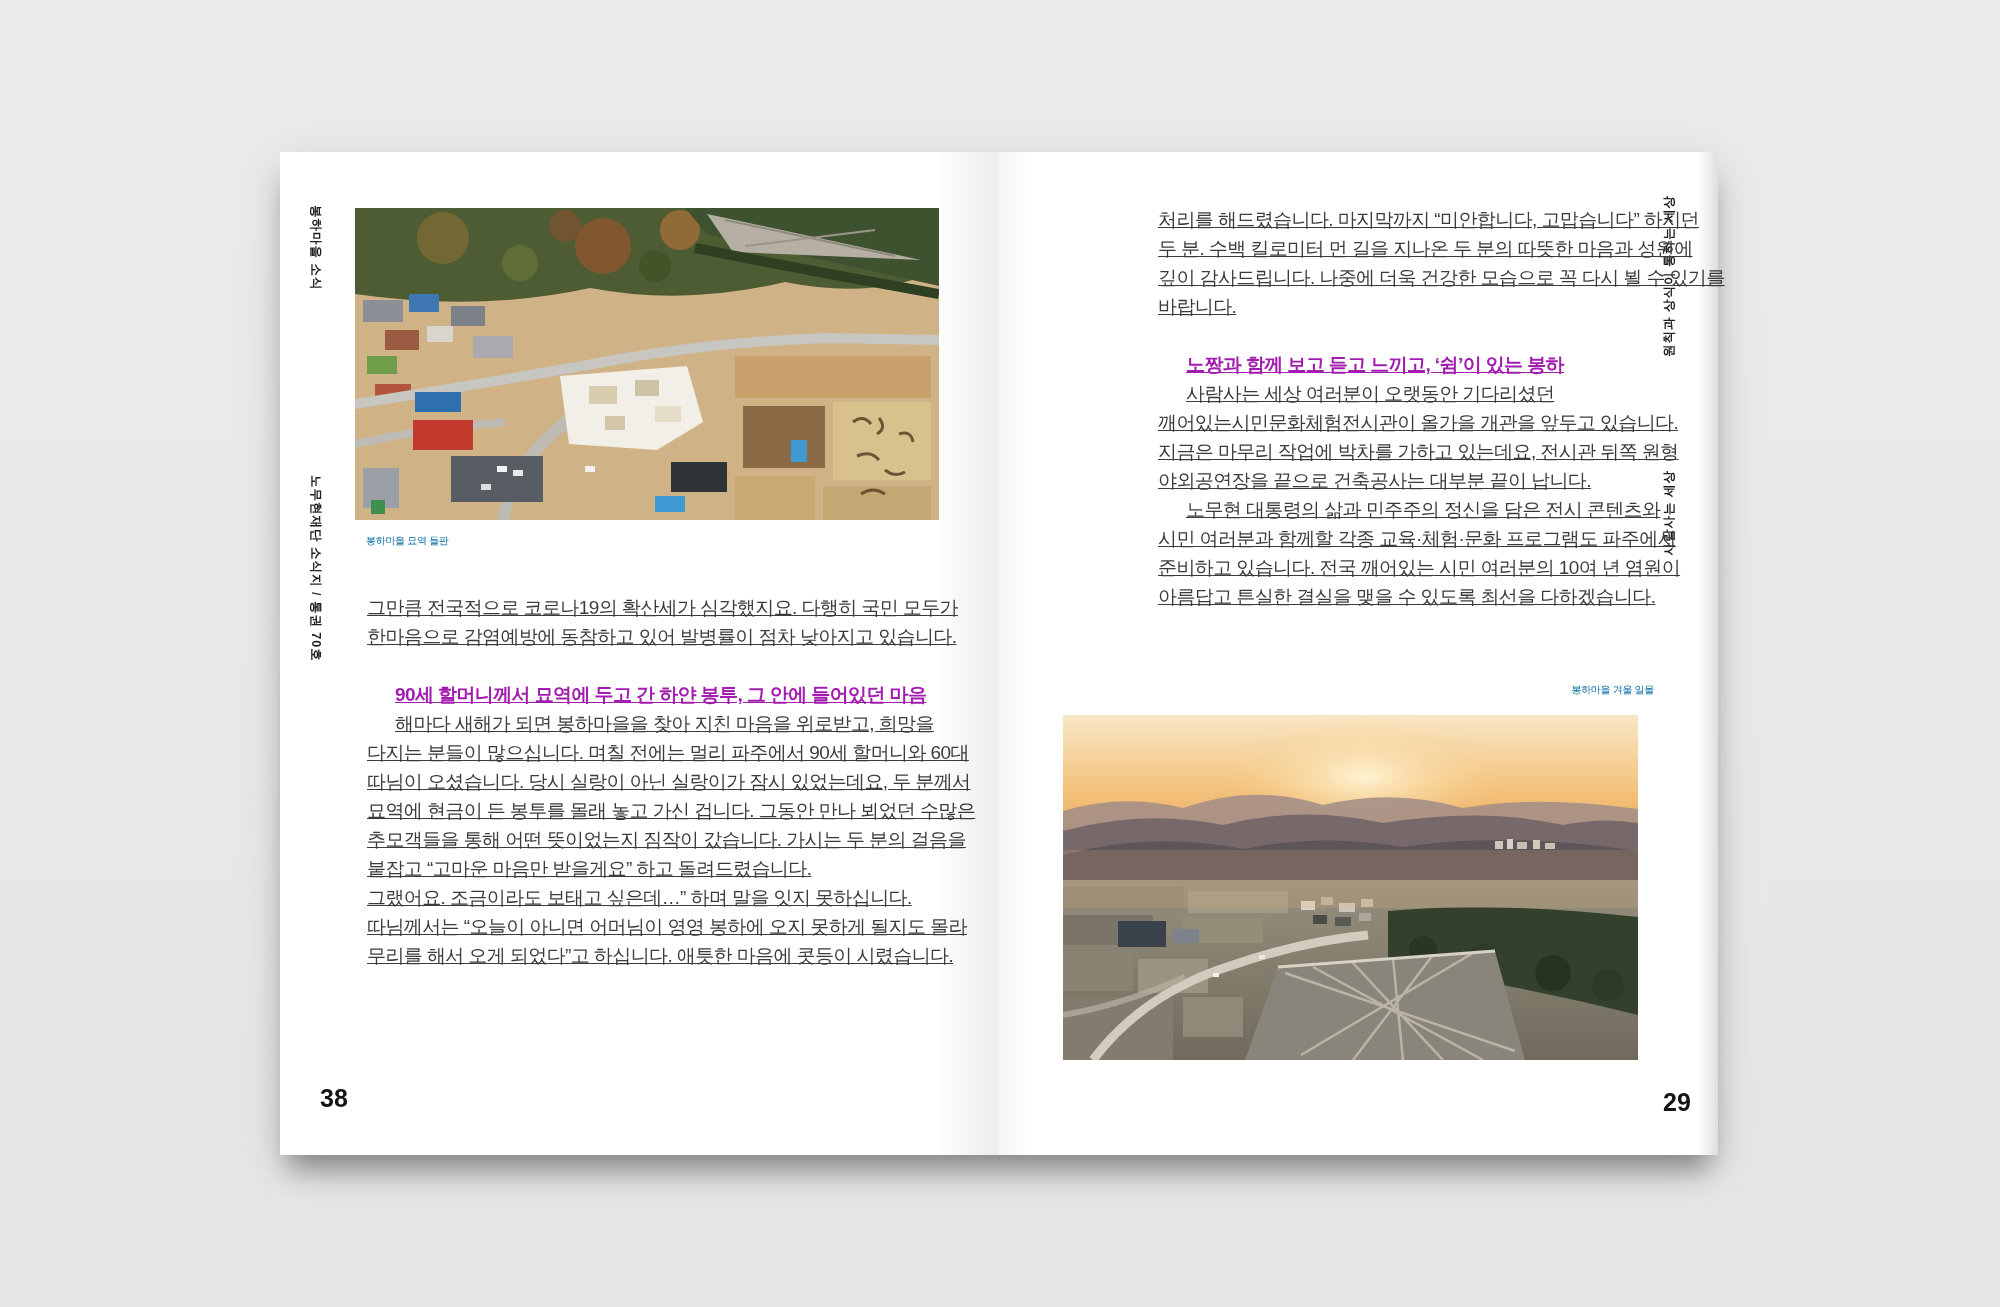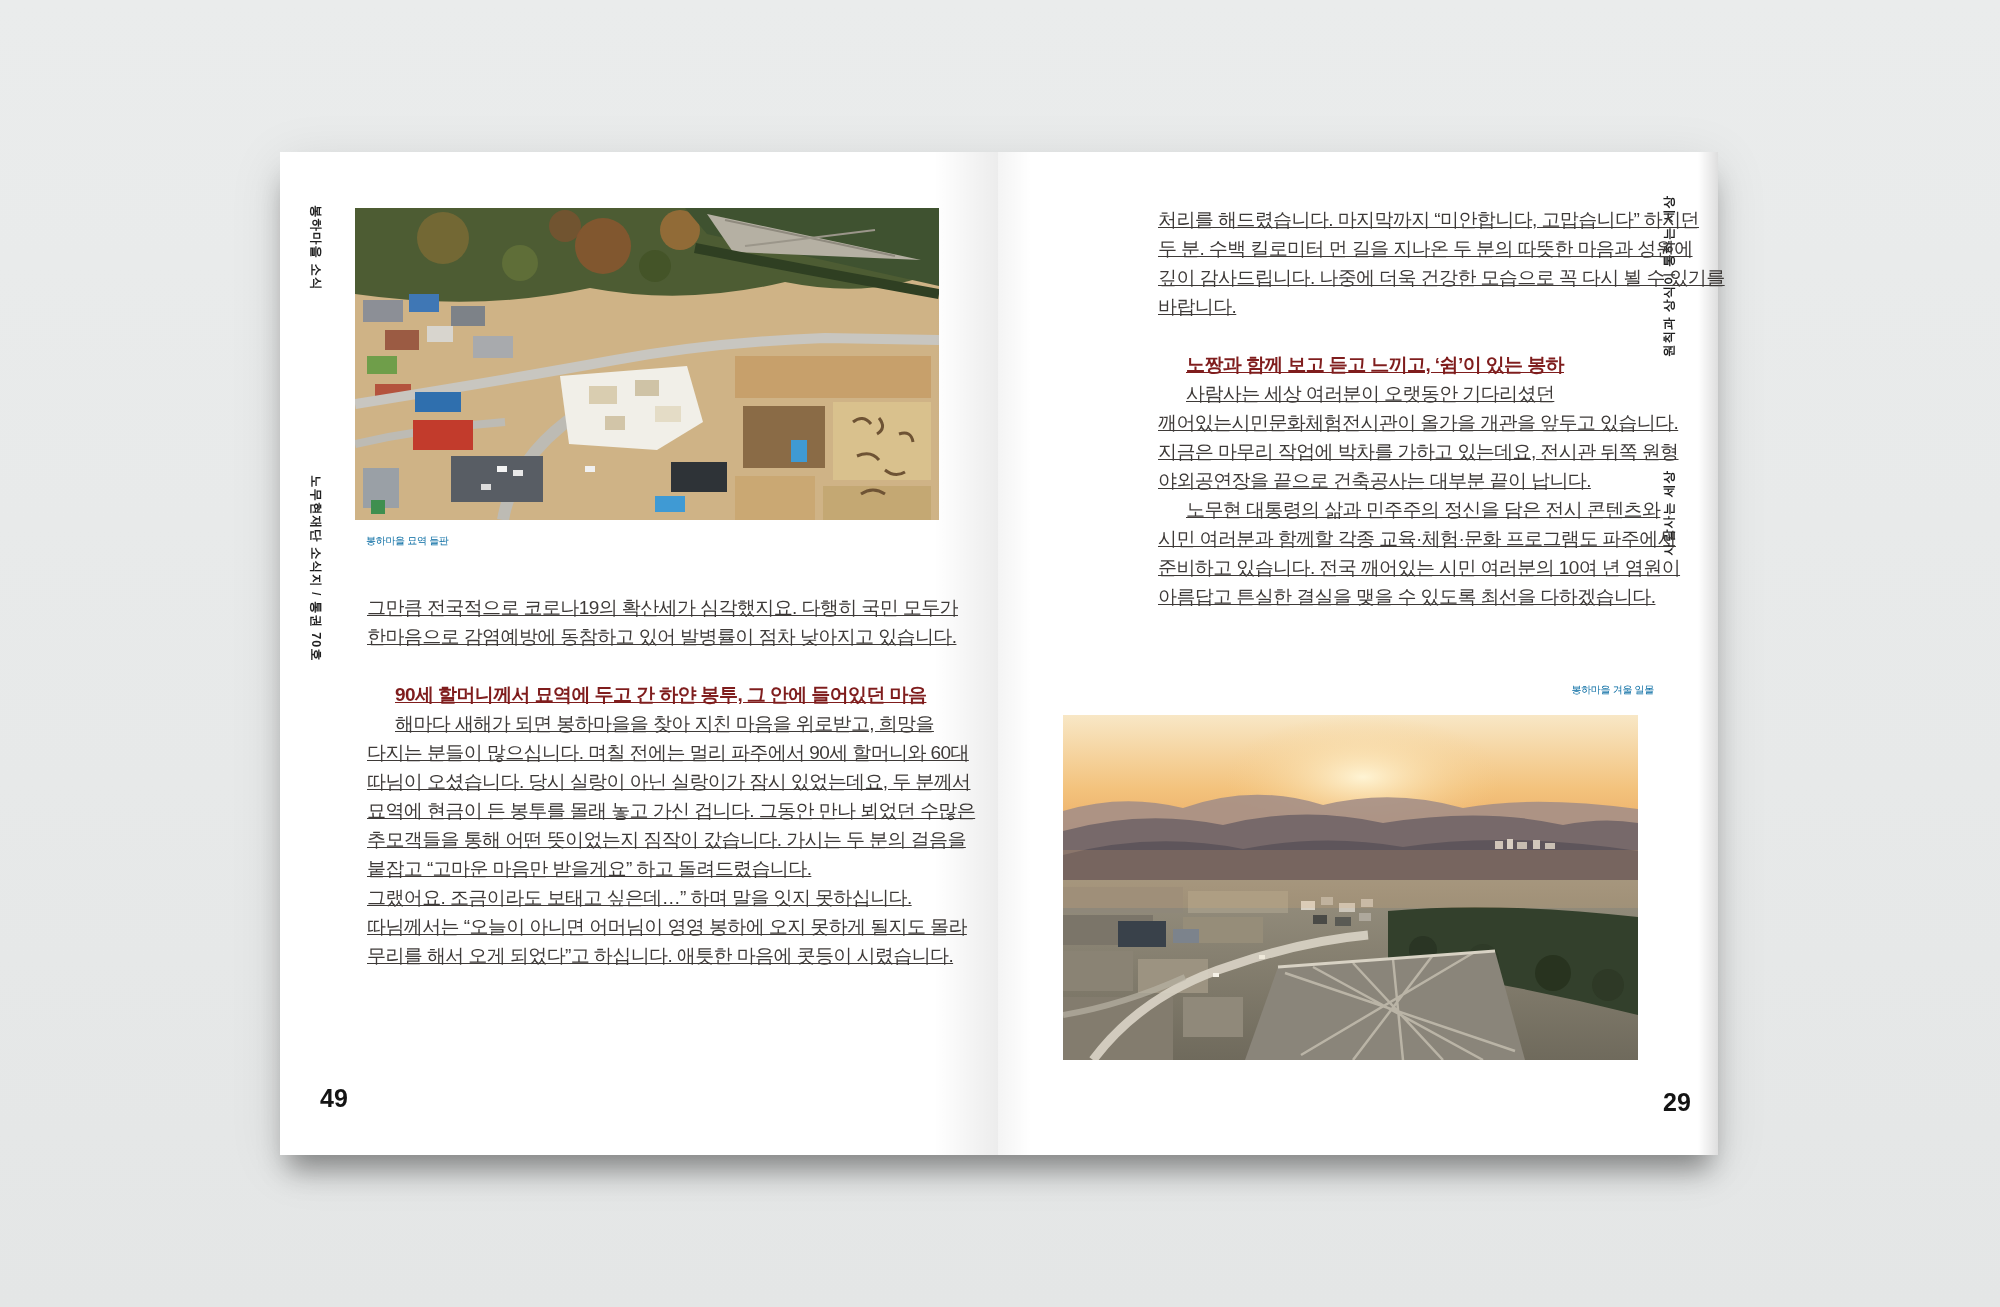--- a/index.html
+++ b/index.html
@@ -47,21 +47,21 @@
   .cap-right{right:64px;top:531px;text-align:right;}
 
   .body-col{position:absolute;width:520px;}
   .body-left{left:87px;top:441px;}
   .body-right{left:160px;top:53px;}
   .ln{
     height:29px;line-height:29px;font-size:19px;color:#3e3a38;
     letter-spacing:-0.6px;white-space:nowrap;text-decoration:underline;
   }
   .ln.indent{text-indent:28px;}
-  .ln.bold{font-weight:700;color:#7f1d1d;}
+  .ln.bold{font-weight:700;color:#a21caf;}
 
   .pagenum{position:absolute;font-size:25px;font-weight:700;color:#141414;letter-spacing:0;}
   .pn-left{left:40px;top:932px;}
   .pn-right{left:645px;top:936px;margin-left:20px;}
 </style>
 </head>
 <body>
 
 <div class="canvas">
   <div class="spread">
@@ -144,21 +144,21 @@
         <div class="ln">다지는 분들이 많으십니다. 며칠 전에는 멀리 파주에서 90세 할머니와 60대</div>
         <div class="ln">따님이 오셨습니다. 당시 실랑이 아닌 실랑이가 잠시 있었는데요, 두 분께서</div>
         <div class="ln">묘역에 현금이 든 봉투를 몰래 놓고 가신 겁니다. 그동안 만나 뵈었던 수많은</div>
         <div class="ln">추모객들을 통해 어떤 뜻이었는지 짐작이 갔습니다. 가시는 두 분의 걸음을</div>
         <div class="ln">붙잡고 “고마운 마음만 받을게요” 하고 돌려드렸습니다.</div>
         <div class="ln">그랬어요. 조금이라도 보태고 싶은데…” 하며 말을 잇지 못하십니다.</div>
         <div class="ln">따님께서는 “오늘이 아니면 어머님이 영영 봉하에 오지 못하게 될지도 몰라</div>
         <div class="ln">무리를 해서 오게 되었다”고 하십니다. 애틋한 마음에 콧등이 시렸습니다.</div>
       </div>
 
-      <div class="pagenum pn-left">49</div>
+      <div class="pagenum pn-left">38</div>
     </div>
 
     <div class="page page-right">
       <div class="vtext flip vt-r1">원칙과 상식이 통하는 세상</div>
       <div class="vtext flip vt-r2">사람사는 세상</div>
 
       <div class="body-col body-right">
         <div class="ln">처리를 해드렸습니다. 마지막까지 “미안합니다, 고맙습니다” 하시던</div>
         <div class="ln">두 분. 수백 킬로미터 먼 길을 지나온 두 분의 따뜻한 마음과 성원에</div>
         <div class="ln">깊이 감사드립니다. 나중에 더욱 건강한 모습으로 꼭 다시 뵐 수 있기를</div>

